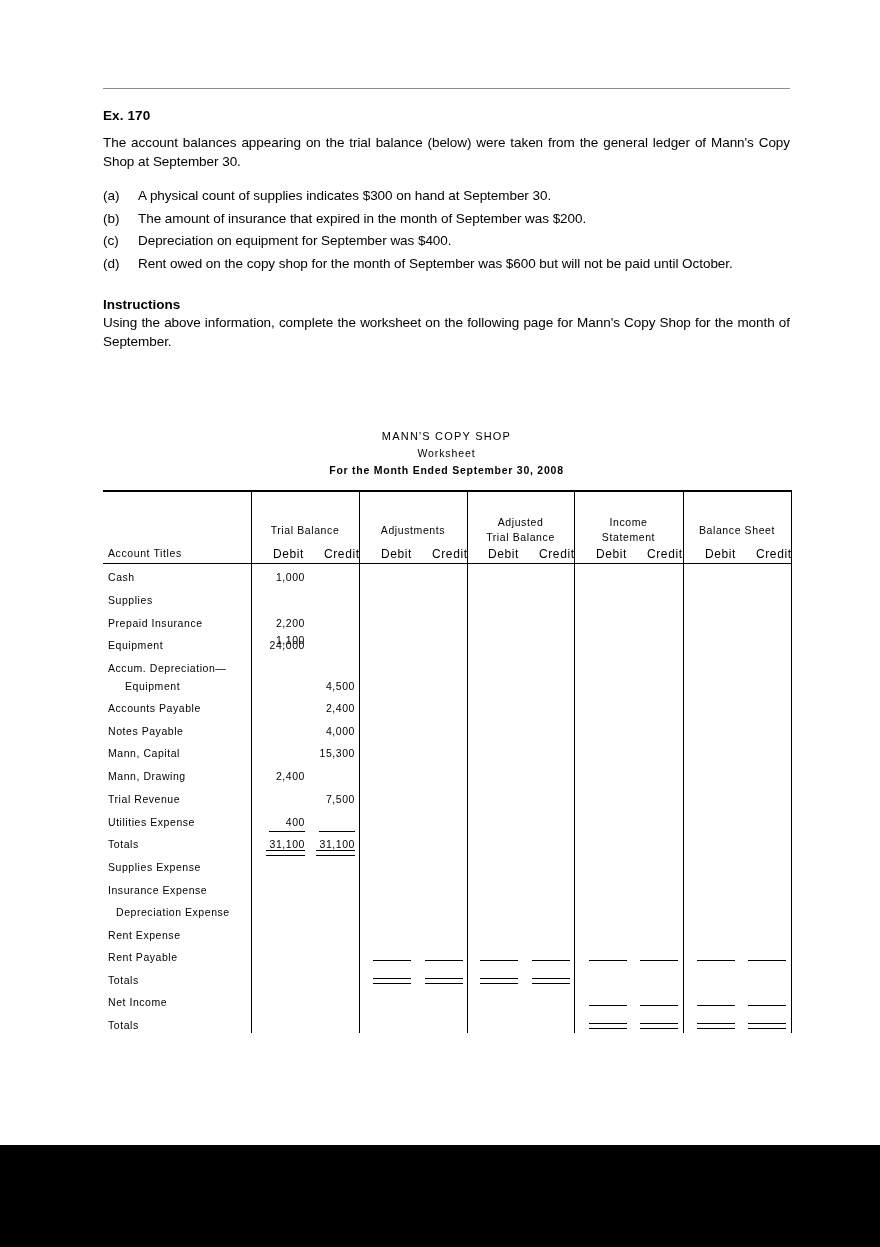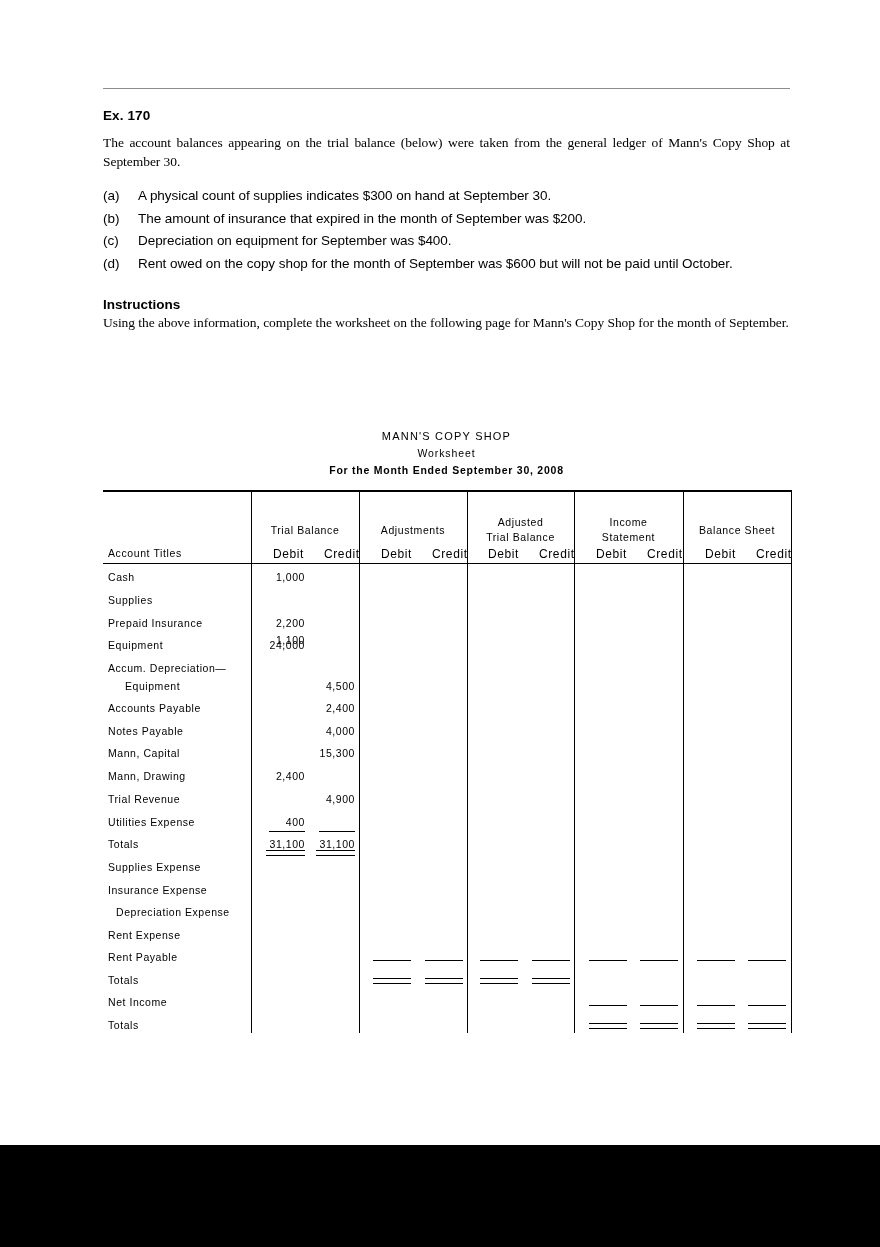--- a/index.html
+++ b/index.html
@@ -27,21 +27,20 @@
   
   .prose{
     position:absolute;left:103px;top:108px;width:687px;
   }
   .ex-heading{
     font-size:13.5px;font-weight:bold;letter-spacing:0.1px;margin:0 0 10px 0;
   }
   .para{
     font-size:13.5px;line-height:19px;text-align:justify;margin:0 0 14px 0;
     letter-spacing:-0.05px;
-    font-family:Liberation Serif, serif;
   }
 
   .items{margin:0 0 0 0;}
   .item{
     display:flex;font-size:13.5px;line-height:22.5px;letter-spacing:-0.05px;
   }
   .item-mark{width:35px;flex:0 0 35px;}
   .item-text{flex:1 1 auto;}
 
   .instr-heading{
@@ -201,21 +200,21 @@
     <div class="amt" style="left:152px;top:127px;width:50px;">2,200</div>
     <div class="amt" style="left:152px;top:149px;width:50px;">24,000</div>
     <div class="amt" style="left:152px;top:280px;width:50px;">2,400</div>
     <div class="amt" style="left:152px;top:326px;width:50px;">400</div>
     <div class="amt" style="left:152px;top:348px;width:50px;">31,100</div>
 
     <div class="amt" style="left:202px;top:190px;width:50px;">4,500</div>
     <div class="amt" style="left:202px;top:212px;width:50px;">2,400</div>
     <div class="amt" style="left:202px;top:235px;width:50px;">4,000</div>
     <div class="amt" style="left:202px;top:257px;width:50px;">15,300</div>
-    <div class="amt" style="left:202px;top:303px;width:50px;">4,900</div>
+    <div class="amt" style="left:202px;top:303px;width:50px;">7,500</div>
     <div class="amt" style="left:202px;top:348px;width:50px;">31,100</div>
 
     <div class="rule" style="left:166px;top:341px;width:36px;"></div>
     <div class="rule" style="left:216px;top:341px;width:36px;"></div>
 
     <div class="drule" style="left:163px;top:360px;width:39px;"></div>
     <div class="drule" style="left:213px;top:360px;width:39px;"></div>
 
     <div class="rule" style="left:270px;top:470px;width:38px;"></div>
     <div class="rule" style="left:322px;top:470px;width:38px;"></div>

